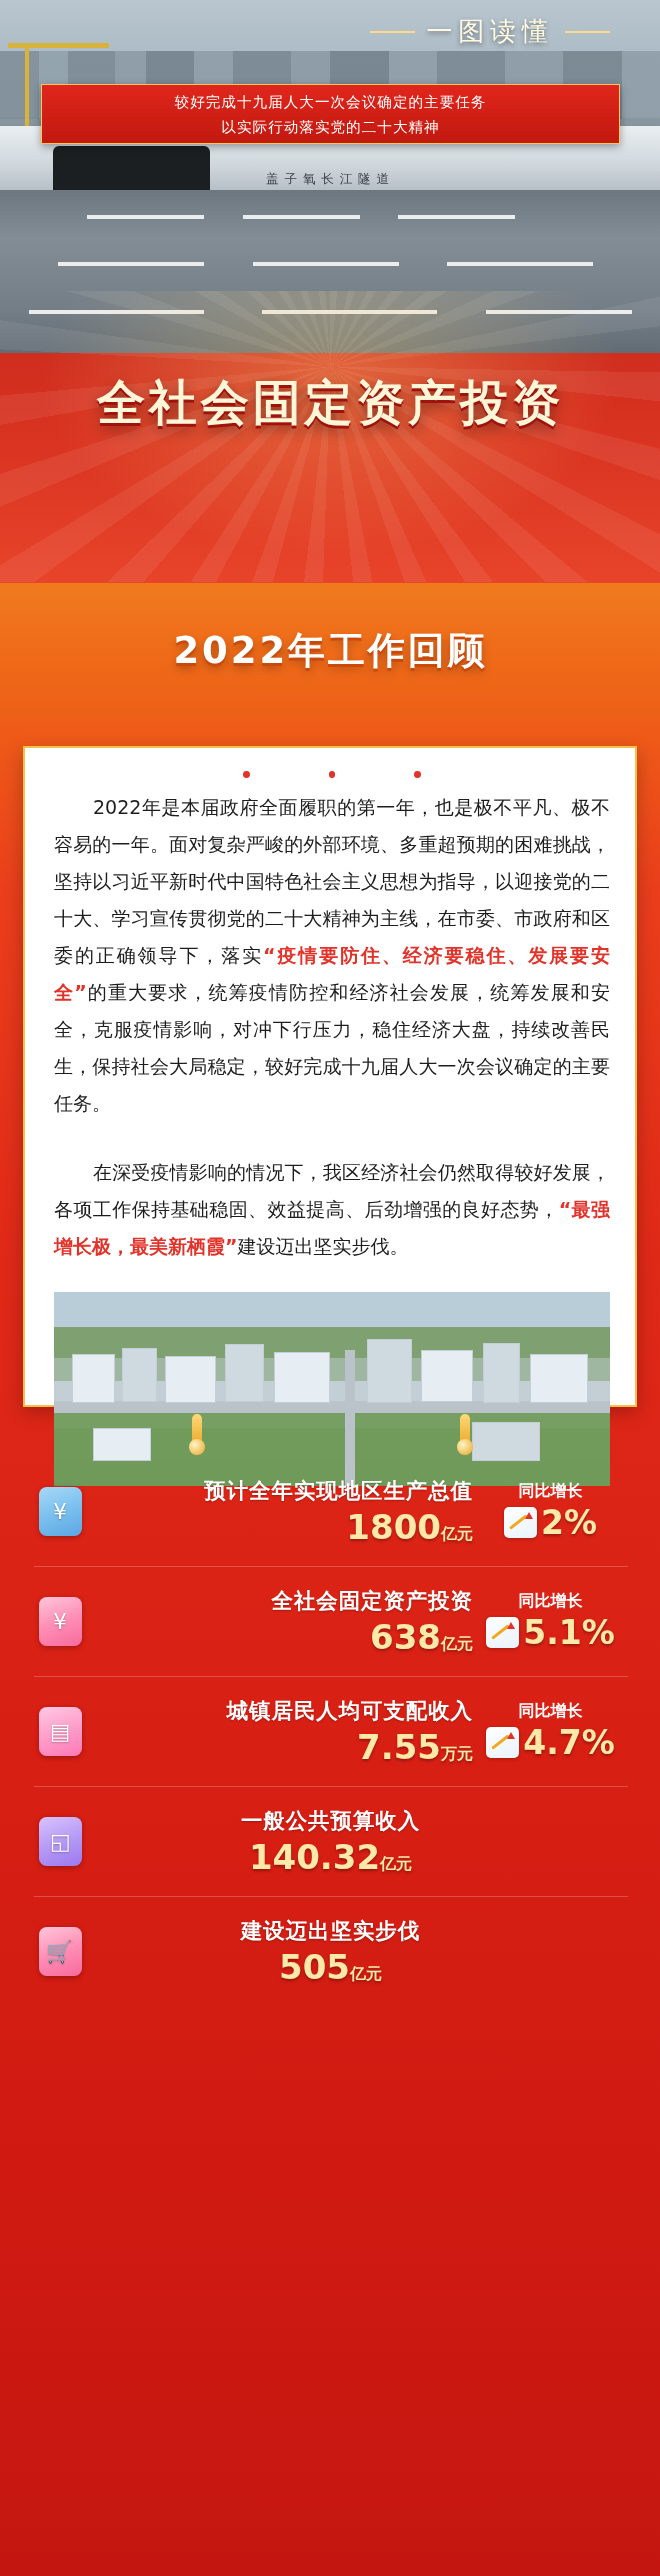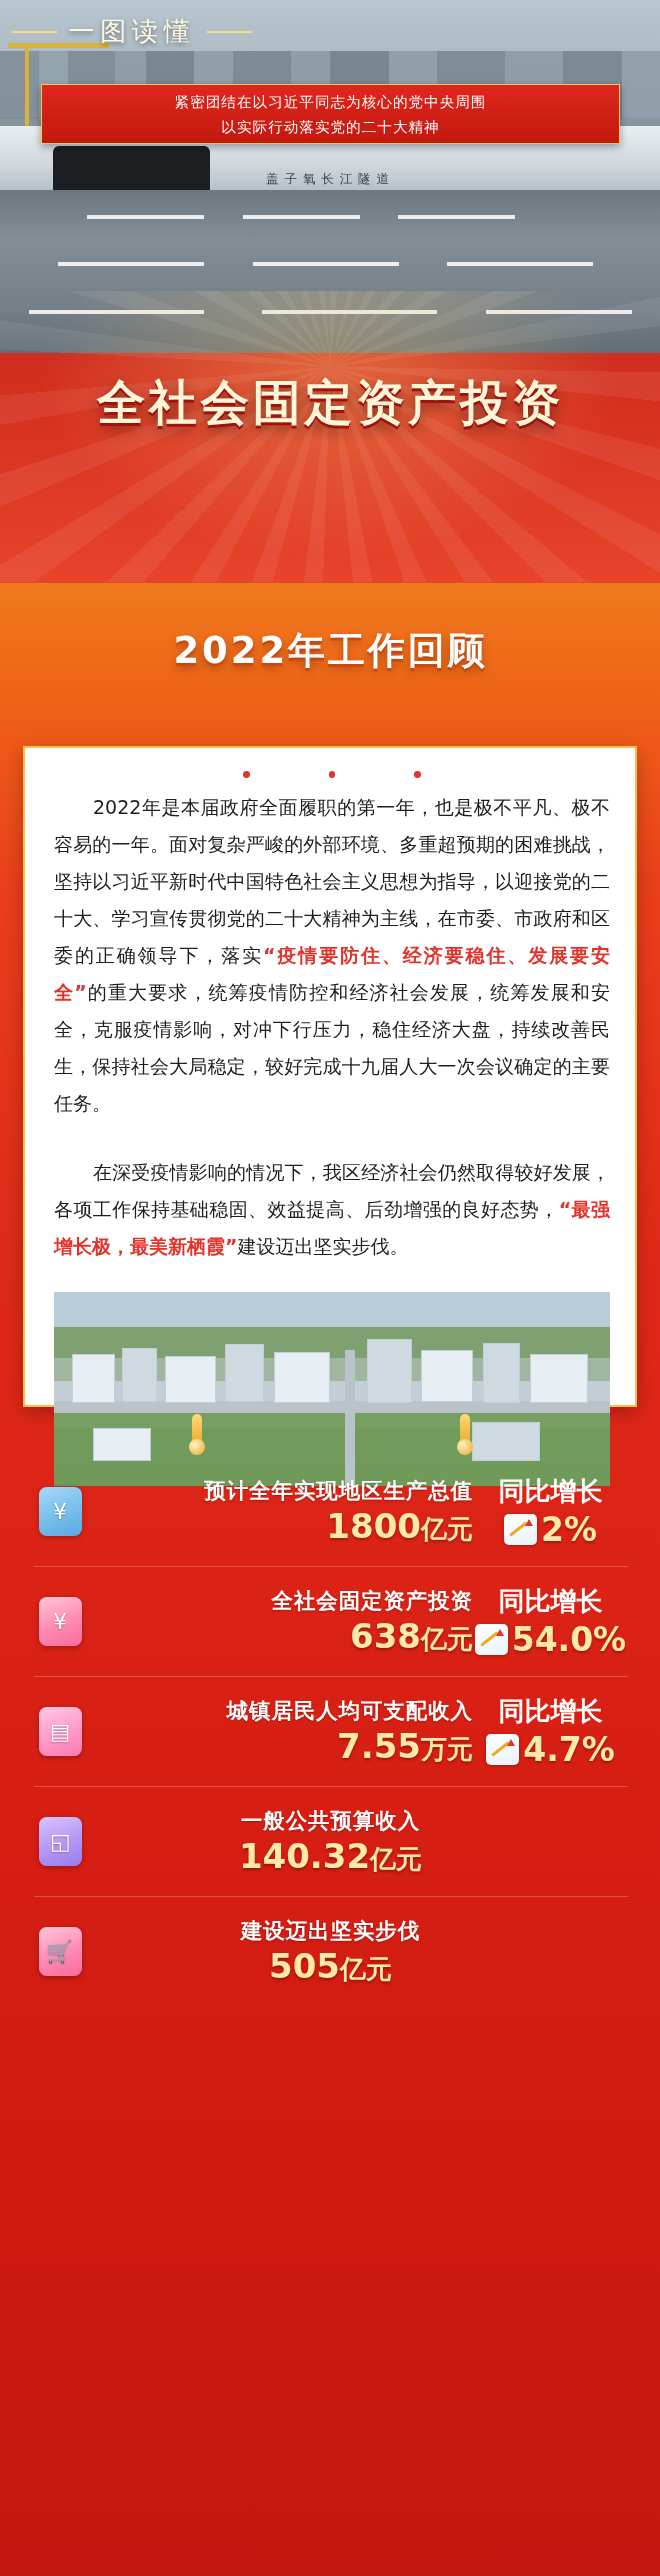--- a/index.html
+++ b/index.html
@@ -79,21 +79,21 @@
     position: absolute; left: 41px; top: 84px; width: 579px; height: 60px;
     background: linear-gradient(180deg, #e0261c 0%, #c2190f 100%);
     border: 1.9px solid #f4c95a;
     display: flex; flex-direction: column; align-items: center; justify-content: center;
     color: #fff; font-size: 14.6px; line-height: 25px; letter-spacing: 1px;
     font-family: "DejaVu Sans", sans-serif;
     box-shadow: 0 2.9px 7.8px rgba(0,0,0,.35);
   }
   .tag-top {
     position: absolute; left: 0; top: 13.6px; width: 622px;
-    text-align: left;
+    text-align: right;
   }
   .tag-top .tag-inner {
     display: inline-block;
     color: #fff8e1;
     font-size: 26px;
     letter-spacing: 5.8px;
     font-family: "DejaVu Sans", sans-serif;
     text-shadow: 0 1.9px 4.9px rgba(0,0,0,.45);
   }
   .tag-line {
@@ -233,27 +233,27 @@
     font-size: 21.4px; color: #ffffff; font-weight: bold; letter-spacing: 1px;
     font-family: "DejaVu Sans", sans-serif;
     text-shadow: 0 1px 1.9px rgba(0,0,0,.25);
   }
   .stat-value {
     font-size: 34px; color: #ffe9a8; font-weight: bold;
     font-family: "DejaVu Sans", sans-serif;
     text-shadow: 0 1.9px 2.9px rgba(0,0,0,.3);
     margin-top: 1.9px;
   }
-  .stat-value .unit { font-size: 26px; }
+  .stat-value .unit { font-size: 16px; }
   .stat-right {
     flex: 0 0 155px;
     text-align: center;
   }
   .growth-label {
-    font-size: 26px; color: #ffffff; font-weight: bold;
+    font-size: 16px; color: #ffffff; font-weight: bold;
     font-family: "DejaVu Sans", sans-serif;
   }
   .growth-row {
     display: flex; align-items: center; justify-content: center; margin-top: 1.9px;
   }
   .trend-ic {
     width: 33px; height: 31px; position: relative; margin-right: 3.9px;
     background: linear-gradient(160deg, #ffffff 0%, #e9f2fb 100%);
     border-radius: 4.9px;
     box-shadow: 0 1px 3.9px rgba(0,0,0,.25);
@@ -320,21 +320,21 @@
       </div>
     </div>
 
     <div class="tag-top">
       <span class="tag-inner">
         <span class="tag-line"></span><span>一图读懂</span><span class="tag-line"></span>
       </span>
     </div>
 
     <div class="banner-red">
-      <div>紧密团结在以习近平同志为核心的党中央周围</div>
+      <div>较好完成十九届人大一次会议确定的主要任务</div>
       <div>以实际行动落实党的二十大精神</div>
     </div>
 
     <div class="hero-rays"></div>
     <div class="main-title">全社会固定资产投资</div>
   </div>
 
   <div class="sec-head">
     <div class="txt">2022年工作回顾</div>
   </div>
@@ -406,21 +406,21 @@
           <div class="ic-glyph">¥</div>
         </div>
         <div class="stat-mid">
           <div class="stat-label">全社会固定资产投资</div>
           <div class="stat-value"><span>638</span><span class="unit">亿元</span></div>
         </div>
         <div class="stat-right">
           <div class="growth-label">同比增长</div>
           <div class="growth-row">
             <div class="trend-ic"></div>
-            <div class="growth-val">54.0%</div>
+            <div class="growth-val">5.1%</div>
           </div>
         </div>
       </div>
       <div class="stat-sep"></div>
 
       <div class="stat-row">
         <div class="stat-icon">
           <div class="ic-box rose"></div>
           <div class="ic-glyph">▤</div>
         </div>

